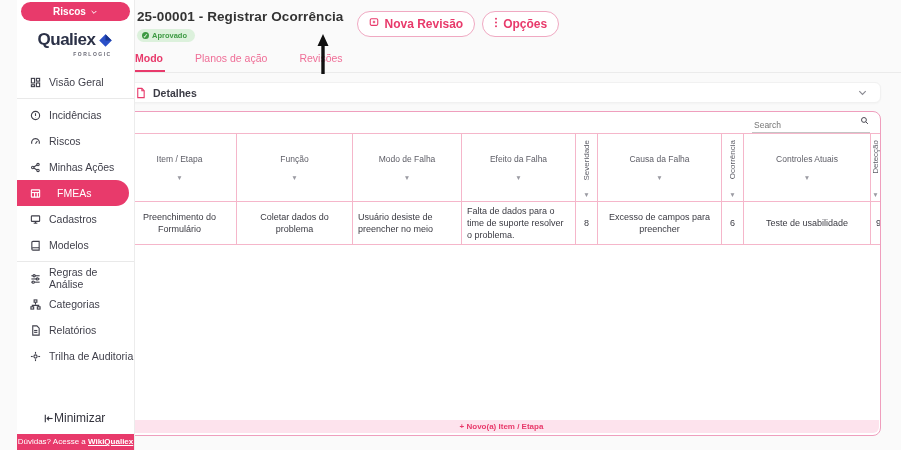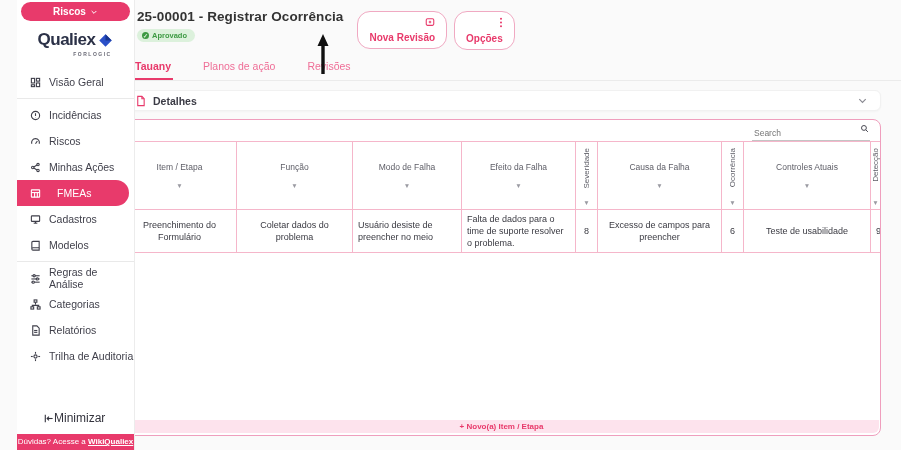--- a/index.html
+++ b/index.html
@@ -32,23 +32,23 @@
   
   .main { position:absolute; left:118px; top:0; width:783px; height:450px; display:flex; flex-direction:column; }
   .hdr { display:flex; align-items:flex-start; padding:9px 10px 0 8px; }
   .back { color:var(--accent); font-size:15px; font-weight:bold; cursor:pointer; margin:2px 6px 0 0; line-height:1; }
   .title-block { margin-right:14px; }
   .page-title { font-size:13.5px; font-weight:bold; color:#333; letter-spacing:0.1px; }
   .badge { display:inline-flex; align-items:center; gap:3px; background:#dcf1dc; color:#3d9a43;
            font-size:7.5px; font-weight:bold; border-radius:8px; padding:2px 8px 2px 5px; margin-top:2px; }
   .badge .dot { width:7px; height:7px; border-radius:50%; background:#3d9a43; color:#dcf1dc;
                 font-size:6px; display:flex; align-items:center; justify-content:center; }
-  .hbtn { display:inline-flex; align-items:flex-end; gap:5px; border:1px solid #f0a9c2; color:var(--accent);
-          background:#fff; font-size:10px; font-weight:bold; border-radius:13px; padding:5px 11px;
-          margin-right:7px; cursor:pointer; margin-top:2px;flex-direction:column; }
+  .hbtn { display:inline-flex; align-items:flex-start; gap:5px; border:1px solid #f0a9c2; color:var(--accent);
+          background:#fff; font-size:12px; font-weight:bold; border-radius:13px; padding:5px 11px;
+          margin-right:7px; cursor:pointer; margin-top:2px; }
   .hdr-right { margin-left:auto; display:flex; align-items:center; gap:8px; }
   .notif { position:relative; cursor:pointer; }
   .notif-badge { position:absolute; top:-4px; right:-4px; background:var(--accent); color:#fff;
                  font-size:6px; font-weight:bold; min-width:9px; height:9px; border-radius:5px;
                  display:flex; align-items:center; justify-content:center; }
   .user-text { text-align:right; line-height:1.25; }
   .user-name { font-size:9.5px; color:#44444e; }
   .user-sub { font-size:6.5px; color:#9a9aa2; }
   .avatar { width:21px; height:21px; border-radius:50%; background:var(--avatar); color:#fff;
             font-size:8px; font-weight:bold; display:flex; align-items:center; justify-content:center; cursor:pointer; }
@@ -244,21 +244,21 @@
       <svg width="4" height="11" viewBox="0 0 6 24">
           <circle cx="3" cy="4" r="2.2" fill="currentColor"></circle>
           <circle cx="3" cy="12" r="2.2" fill="currentColor"></circle>
           <circle cx="3" cy="20" r="2.2" fill="currentColor"></circle>
         </svg>
       <span>Opções</span>
     </button>
   </div>
 
   <div class="tabs">
-    <div class="tab active">Tauany</div>
+    <div class="tab active">Modo</div>
     <div class="tab">Planos de ação</div>
     <div class="tab">Revisões</div>
   </div>
 
   <div class="details-bar">
     <svg width="11" height="12" viewBox="0 0 24 24" fill="none" stroke="#e83a6b" stroke-width="2.4">
         <path d="M6 2h9l5 5v15H6z"></path>
         <path d="M15 2v5h5"></path>
       </svg>
     <span class="dlabel">Detalhes</span>

